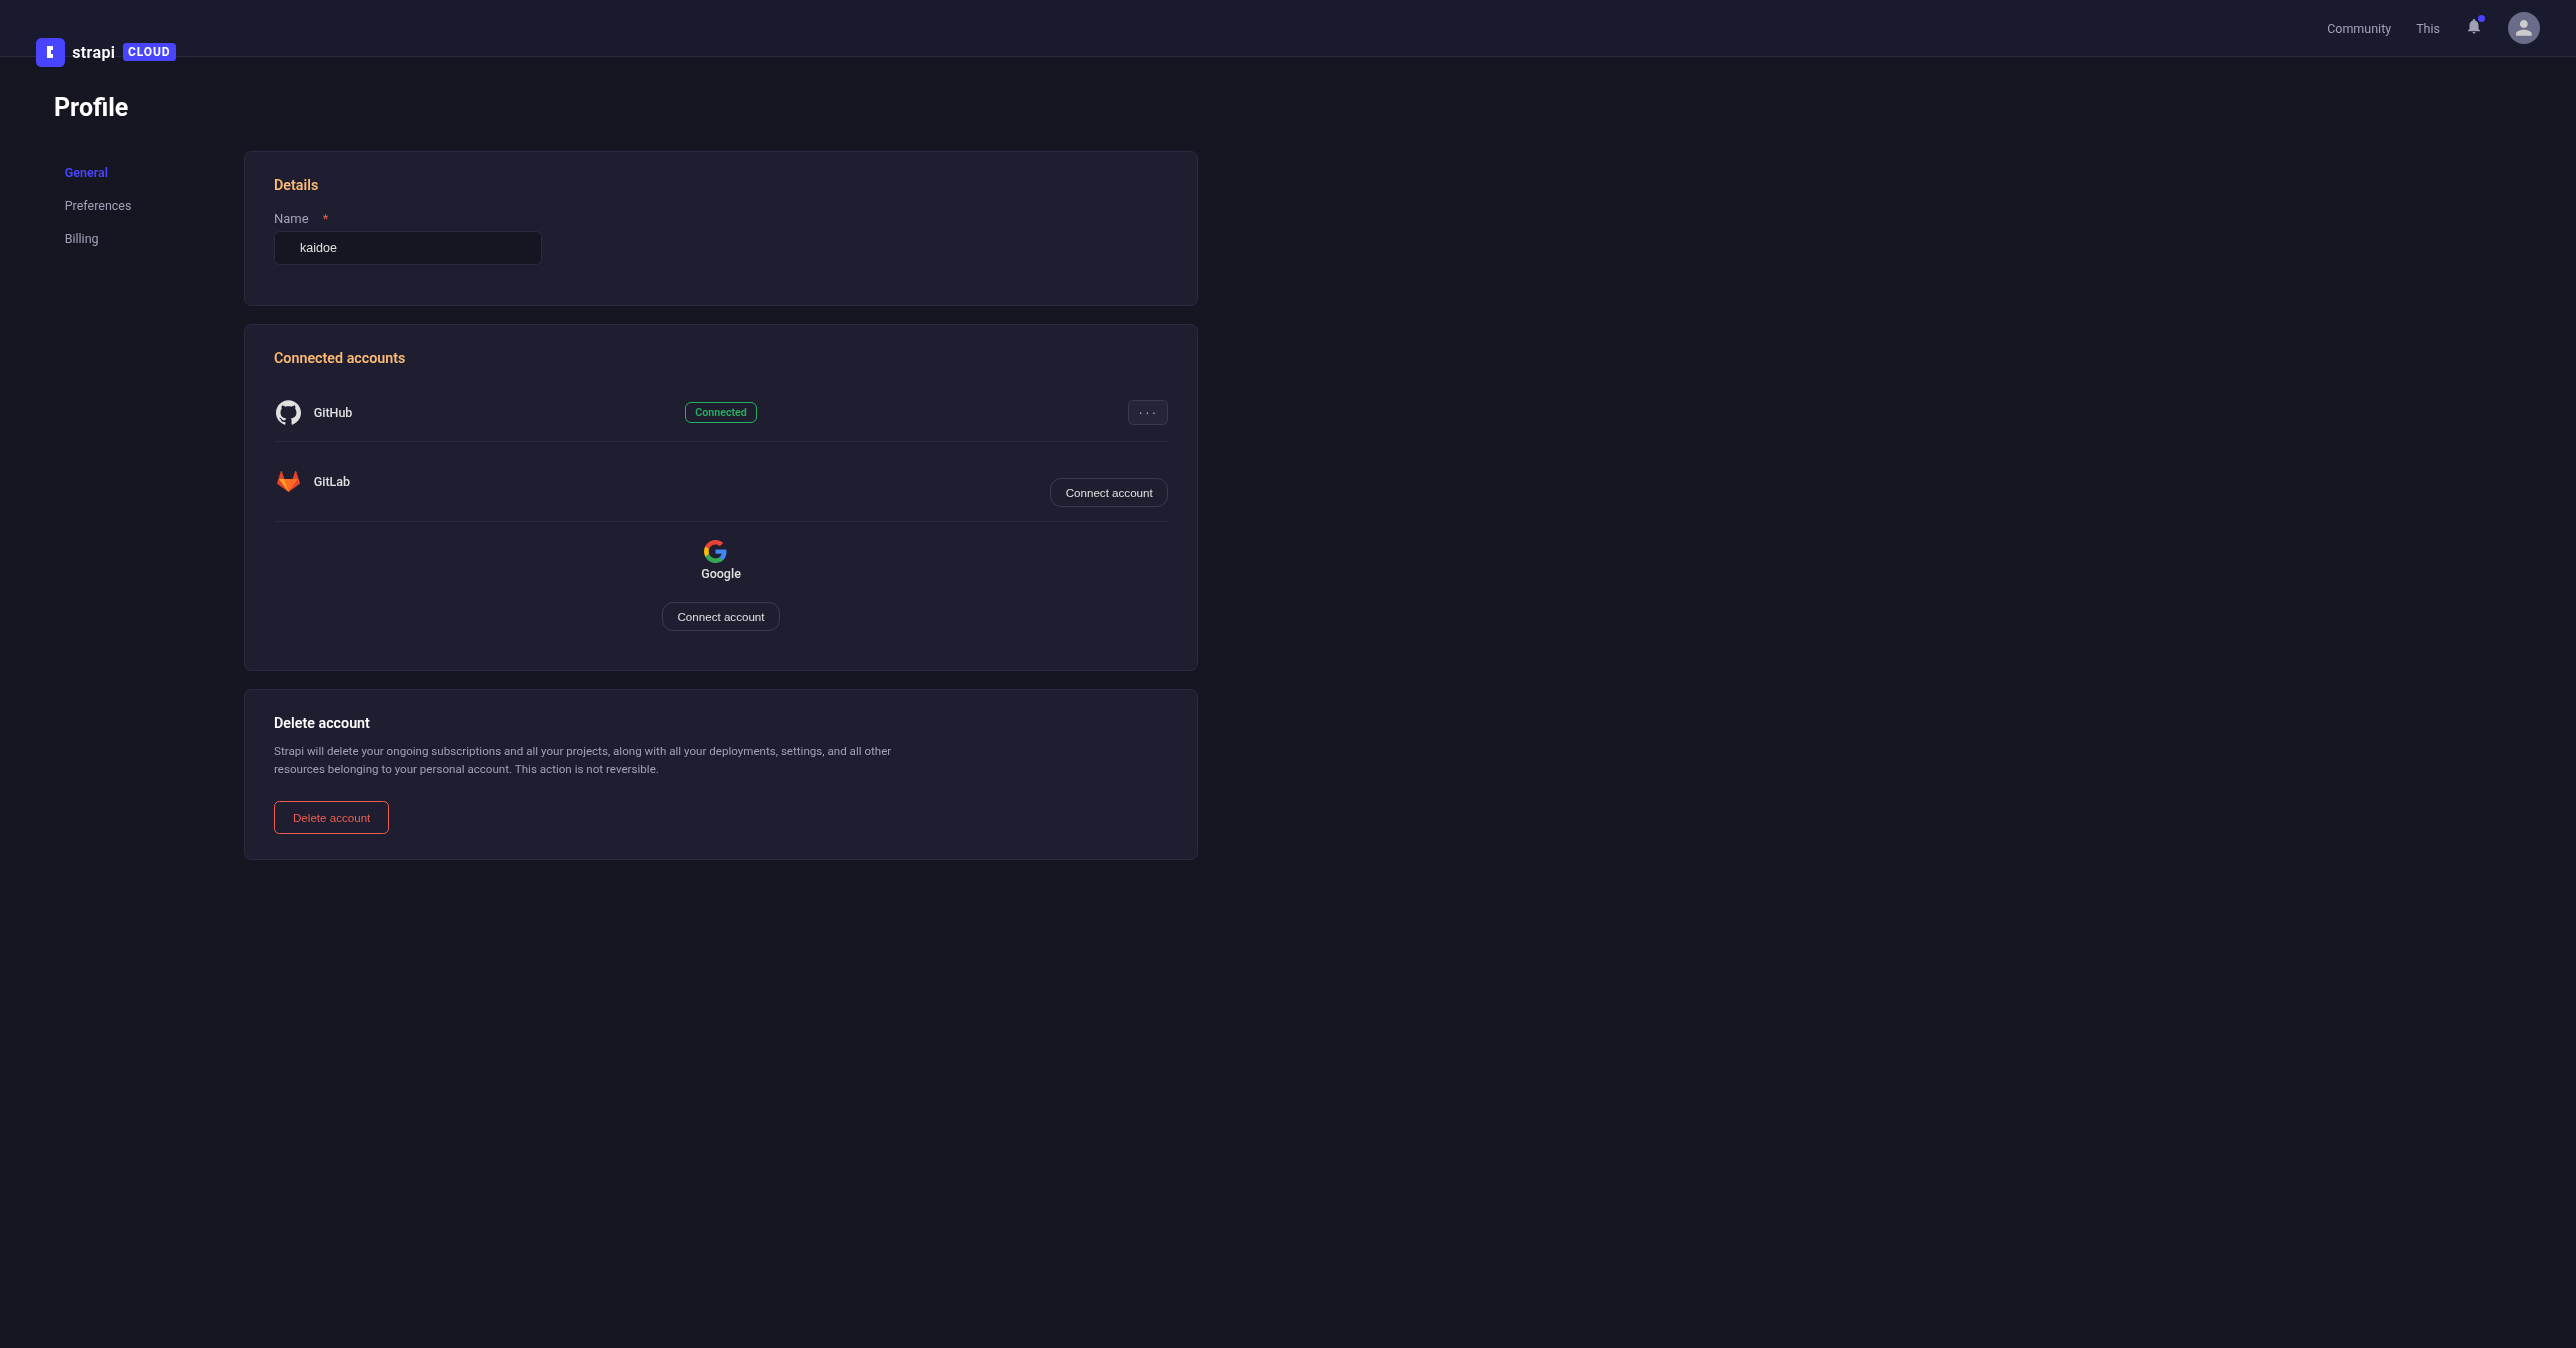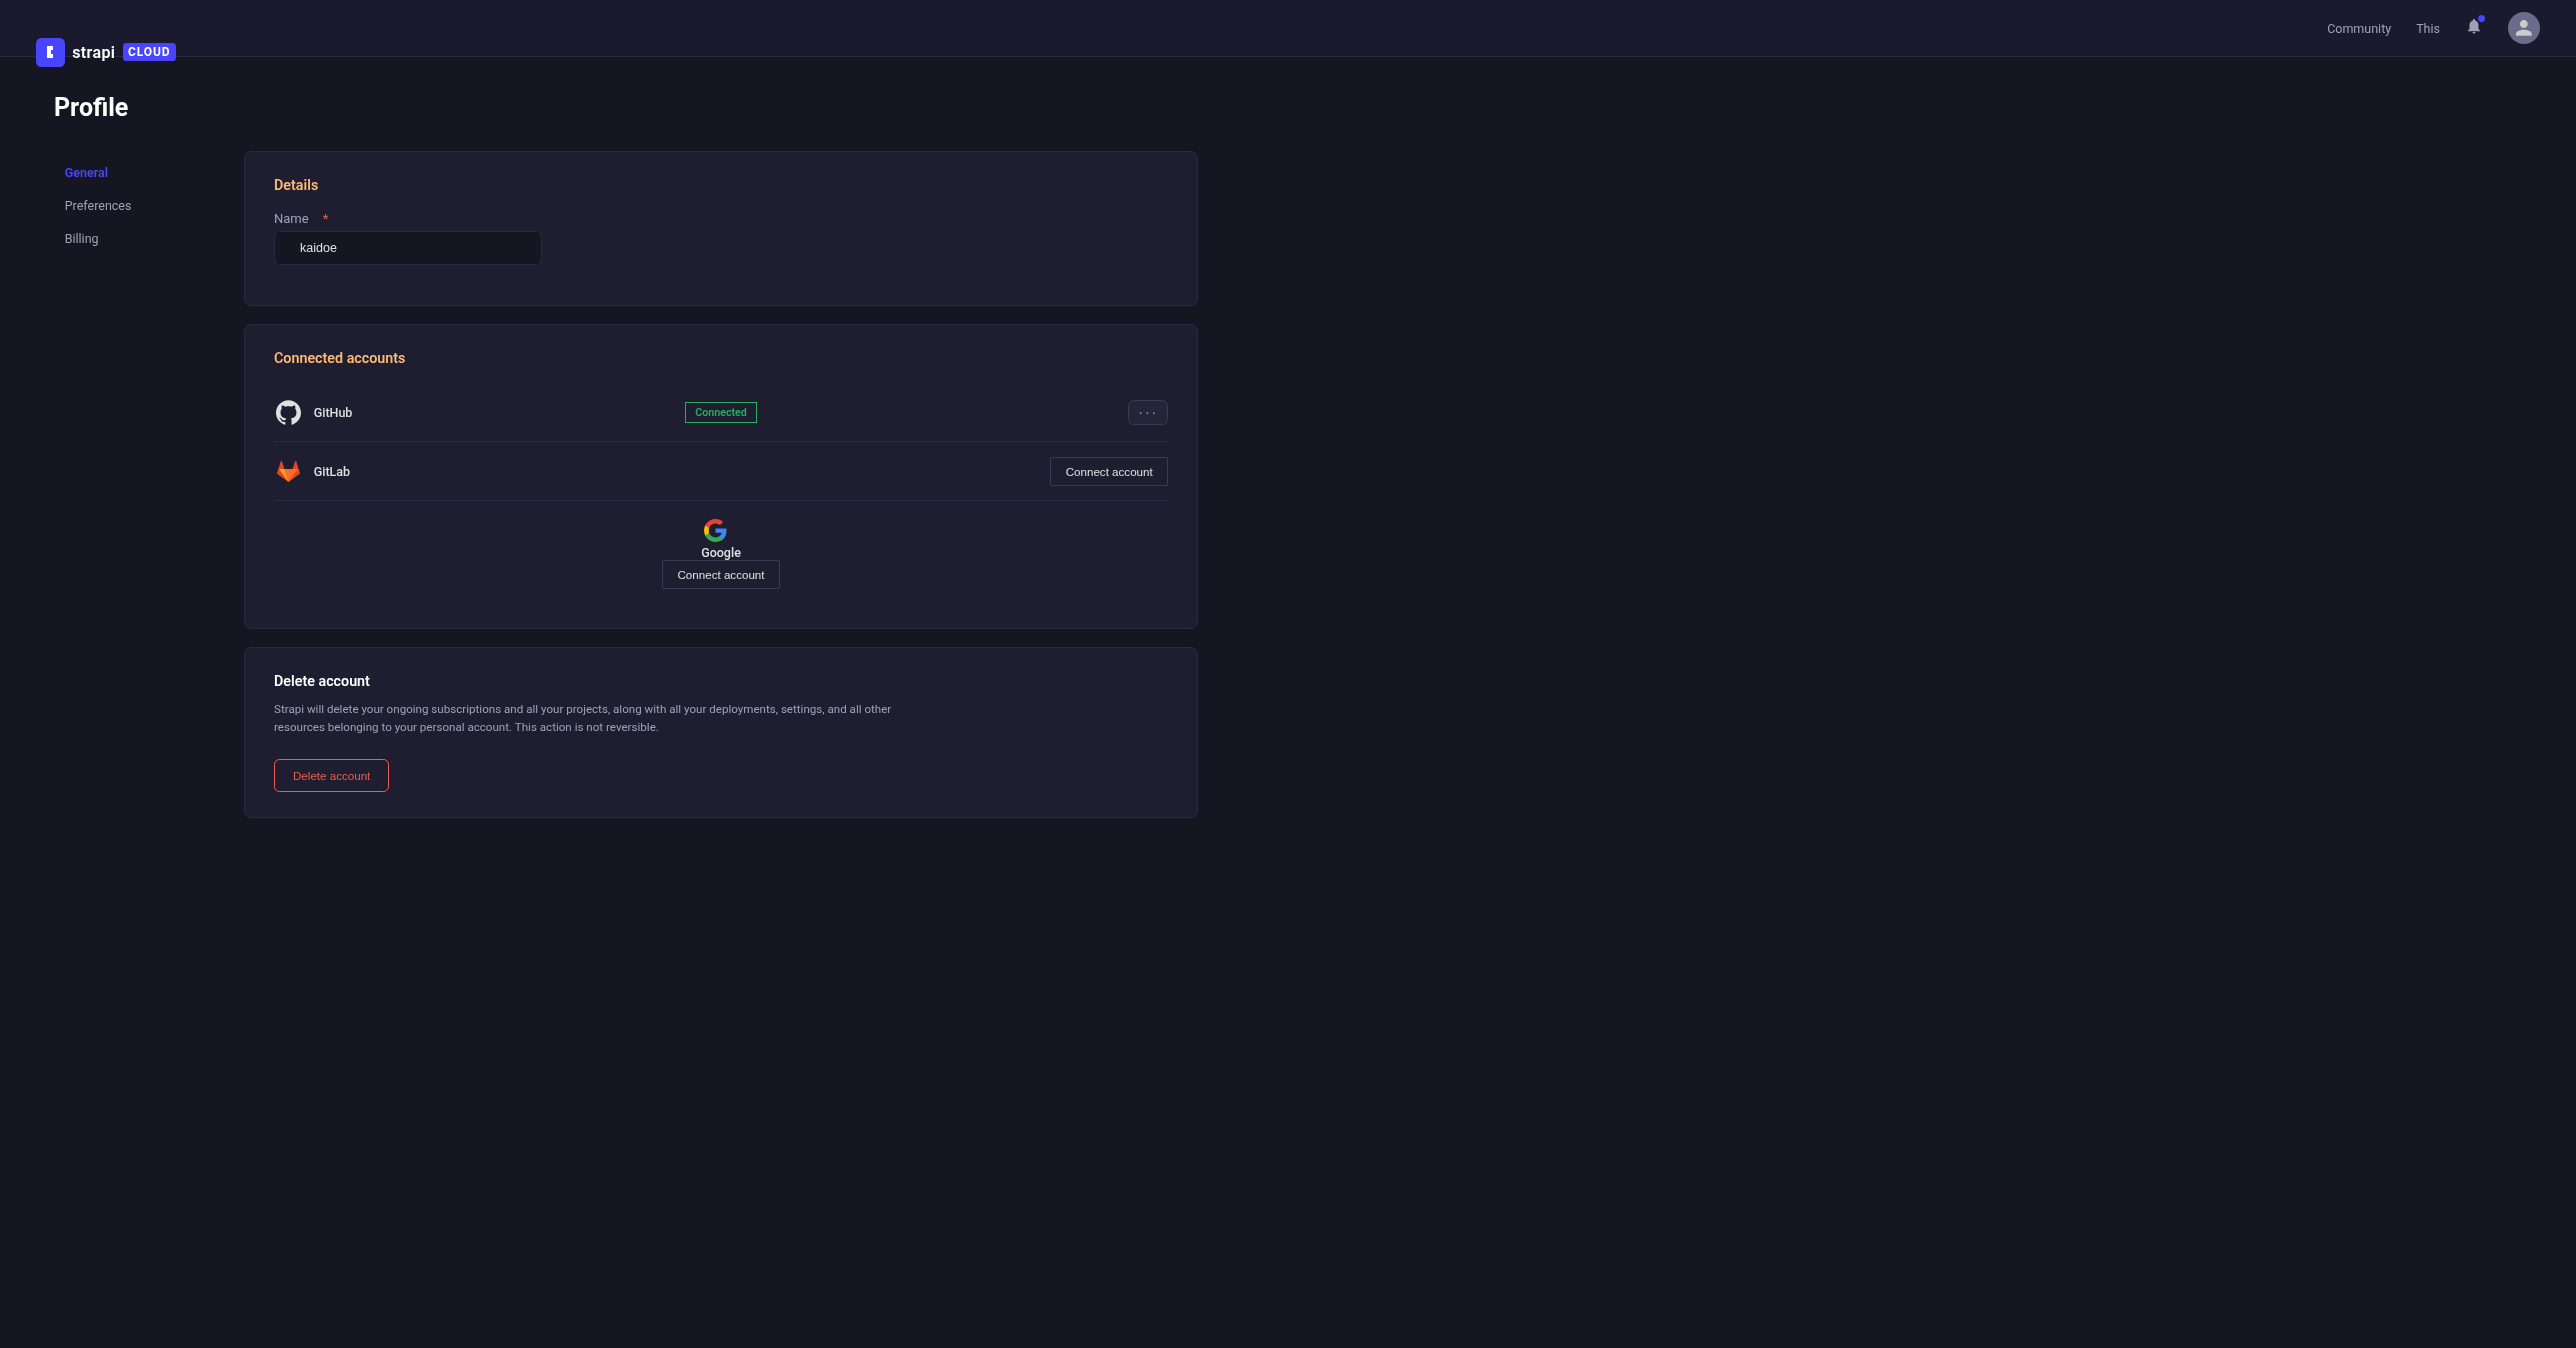--- a/index.html
+++ b/index.html
@@ -234,31 +234,32 @@
       flex: 1;
     }
 
     .connected-badge {
       background: transparent;
       border: 0.9px solid #27ae60;
       color: #27ae60;
       font-size: 10.7px;
       font-weight: 600;
       padding: 2.7px 9px;
-      border-radius: 0;
+      border-radius: 6px;
     }
 
     .connect-btn {
       background: #1e1e30;
       border: 0.9px solid #3a3a52;
       color: #e0e0e0;
       font-size: 11.6px;
       padding: 7.2px 14.3px;
-      border-radius: 1px;
-      cursor: pointer;
+      border-radius: 11px;
+      cursor: pointer;
+      margin-top: 21px;
     }
 
     .more-btn {
       background: #252538;
       border: 0.9px solid #3a3a52;
       color: #a0a0b8;
       font-size: 14.3px;
       padding: 3.6px 9px;
       border-radius: 5.4px;
       cursor: pointer;

